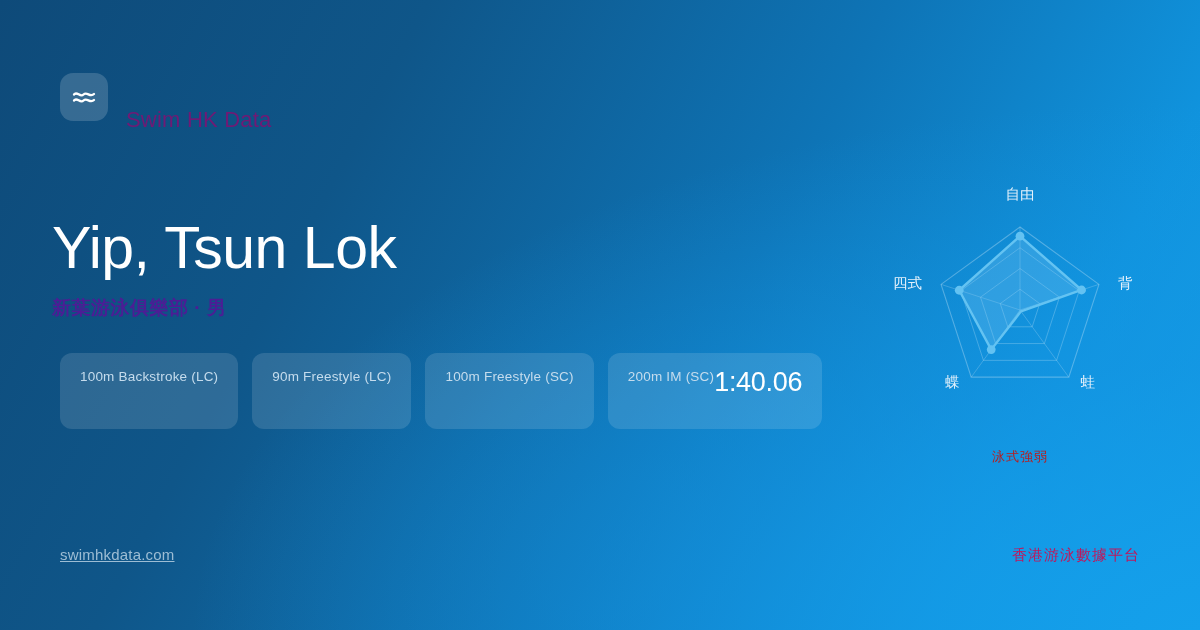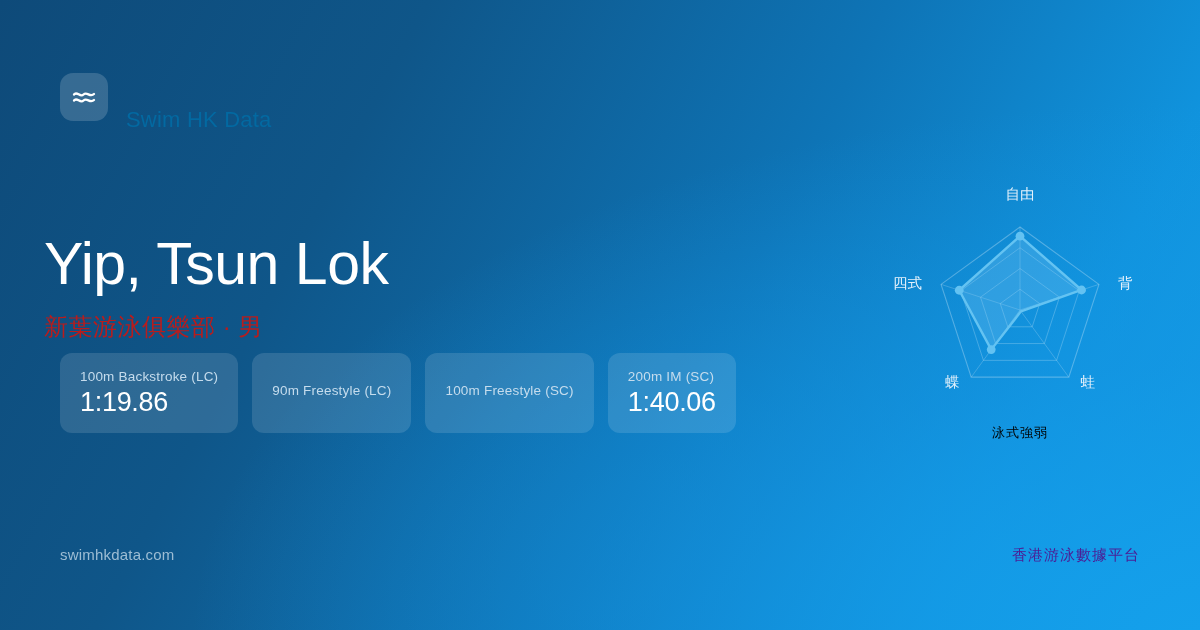--- a/index.html
+++ b/index.html
@@ -21,74 +21,74 @@
     display:flex; align-items:center; gap:18px;
   }
   .brand-logo {
     width:48px; height:48px; border-radius:13px;
     background:rgba(255,255,255,0.17);
     display:flex; align-items:center; justify-content:center;
   }
   .brand-logo svg { display:block; }
   .brand-name {
     font-size:22px; font-weight:400; letter-spacing:0.2px;
-    color:#0369a1;
+    color:#701a75;
     margin-top:47px;
   }
 
   
-  .hero { position:absolute; left:44px; top:218px;margin-top:16px; }
+  .hero { position:absolute; left:52px; top:218px; }
   .athlete-name {
     font-size:59px; line-height:1.05; font-weight:400;
     letter-spacing:-0.5px; color:#ffffff;
   }
   .athlete-meta {
     margin-top:15px;
-    font-size:24px; font-weight:400; color:#b91c1c;
+    font-size:19px; font-weight:700; color:#4c1d95;
     letter-spacing:0.5px;
   }
 
   
   .stats {
     position:absolute; left:60px; top:353px;
     display:flex; gap:14px; align-items:stretch;
   }
   .stat-card {
     border-radius:12px;
     padding:16px 20px 17px 20px;
     background:rgba(255,255,255,0.13);
-    display:flex; flex-direction:column; justify-content:center;
+    display:flex; flex-direction:row; justify-content:center;
     min-height:76px;
   }
   .stat-label {
     font-size:13.5px; color:#c5dced; letter-spacing:0.2px;
     white-space:nowrap; margin-bottom:5px;
   }
   .stat-value {
     font-size:27px; color:#ffffff; letter-spacing:-0.3px;
     white-space:nowrap; line-height:1;
   }
 
   
   .radar-wrap { position:absolute; left:860px; top:168px; width:320px; height:310px; }
   .radar-svg { display:block; }
   .radar-caption {
-    position:absolute; left:0; right:0; top:256px;
-    text-align:center; font-size:13px; color:#000000; letter-spacing:1px;
+    position:absolute; left:0; right:0; top:280px;
+    text-align:center; font-size:13px; color:#b91c1c; letter-spacing:1px;
   }
   .axis-label { font-size:14.5px; fill:#e4f1fb; }
 
   
   .footer-left {
     position:absolute; left:60px; top:546px;
-    font-size:15px; color:#9dbdd4; letter-spacing:0.2px;
+    font-size:15px; color:#9dbdd4; letter-spacing:0.2px;text-decoration:underline;
   }
   .footer-right {
     position:absolute; right:60px; top:546px;
-    font-size:15px; color:#4c1d95; letter-spacing:1px;text-align:center;
+    font-size:15px; color:#be185d; letter-spacing:1px;text-align:center;
   }
 </style>
 </head>
 <body>
 
 <div class="page">
 
   <div class="brand">
     <div class="brand-logo">
       <svg width="28" height="28" viewBox="0 0 28 28" aria-hidden="true">
@@ -100,21 +100,20 @@
   </div>
 
   <div class="hero">
     <div class="athlete-name">Yip, Tsun Lok</div>
     <div class="athlete-meta">新葉游泳俱樂部 · 男</div>
   </div>
 
   <div class="stats">
     <div class="stat-card">
       <div class="stat-label">100m Backstroke (LC)</div>
-      <div class="stat-value">1:19.86</div>
     </div>
     <div class="stat-card">
       <div class="stat-label">90m Freestyle (LC)</div>
     </div>
     <div class="stat-card">
       <div class="stat-label">100m Freestyle (SC)</div>
     </div>
     <div class="stat-card">
       <div class="stat-label">200m IM (SC)</div>
       <div class="stat-value">1:40.06</div>

